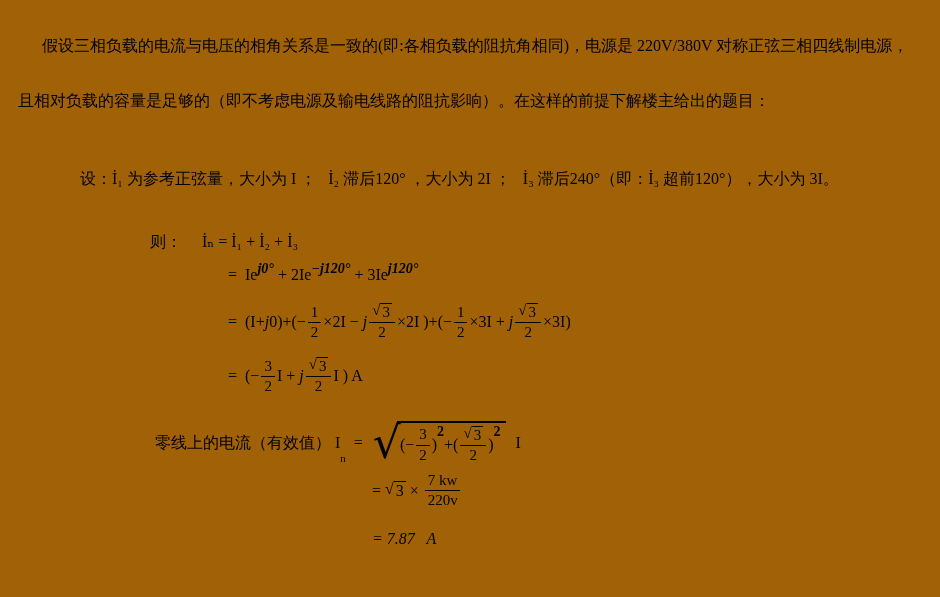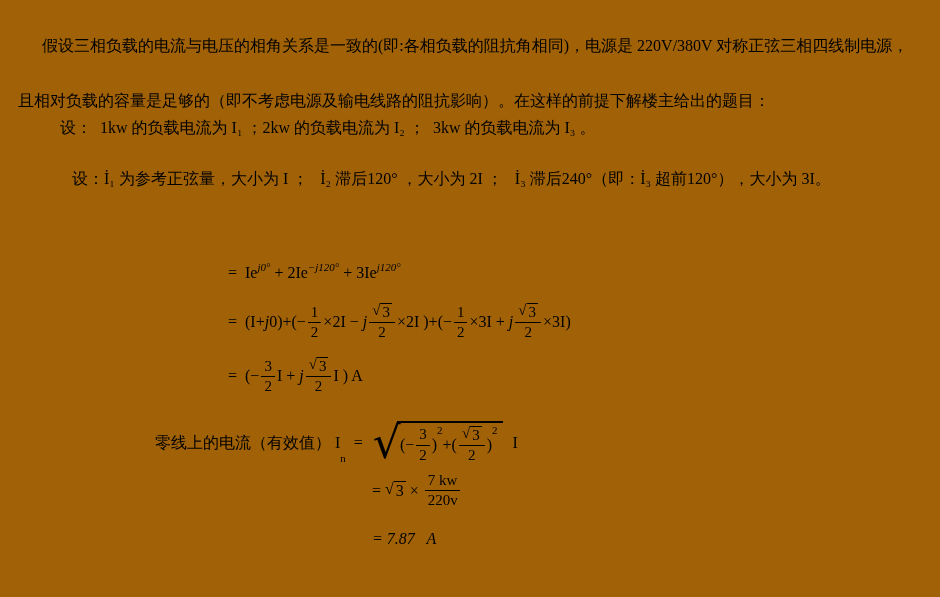--- a/index.html
+++ b/index.html
@@ -4,21 +4,21 @@
 <style>
   html,body{margin:0;padding:0;background:#ffffff;}
   .doc{
     position:relative;width:940px;height:597px;background:#a16207;color:#000000;
     font-family:"Liberation Serif","DejaVu Serif",serif;font-size:16px;overflow:hidden;
   }
   .tline{position:absolute;white-space:pre;line-height:20px;}
   .mline{position:absolute;white-space:pre;line-height:20px;}
   .mflex{display:flex;align-items:center;}
   .it{font-style:italic;}
-  sup{font-size:11px;line-height:1;position:relative;top:-1px;}
+  sup{font-size:14px;line-height:1;position:relative;top:-1px;font-weight:bold;}
   sub{font-size:11px;line-height:1;}
   .mflex > sup, .rc > sup{align-self:flex-start;margin-top:0px;top:0;}
   .mflex > sub{align-self:flex-end;margin-bottom:1px;}
   
   .frac{display:inline-flex;flex-direction:column;align-items:center;vertical-align:middle;
         margin:0 2px;font-size:15px;line-height:1.15;text-align:center;}
   .frac .num{border-bottom:1px solid #000;padding:0 3px 1px 3px;display:inline-flex;align-items:flex-end;}
   .frac .den{padding-top:1px;}
   
   .rad{display:inline-flex;align-items:flex-start;}
@@ -26,40 +26,40 @@
   .rad .rbar{border-top:1px solid #000;line-height:1.15;padding:0 2px;}
   
   .bigsqrt{display:inline-flex;align-items:stretch;vertical-align:middle;margin:0 2px;}
   .bigsqrt .sgn{font-size:44px;line-height:1;display:flex;align-items:center;margin-right:-4px;
                 font-family:"DejaVu Sans",sans-serif;font-weight:400;}
   .bigsqrt .rc{border-top:2px solid #000;display:inline-flex;align-items:center;padding:2px 5px 0 3px;}
   
   .t1{left:42px;top:36px;}
   .t2{left:18px;top:62px;margin-top:29px;}
   .t3{left:60px;top:118px;}
-  .t4{left:72px;top:169px;}
+  .t4{left:80px;top:169px;}
   .t5{left:150px;top:232px;}
   .m6{left:228px;top:263px;}
   .m7{left:228px;top:303px;}
   .m8{left:228px;top:357px;}
   .m9{left:155px;top:421px;}
   .m10{left:372px;top:472px;}
   .m11{left:372px;top:529px;font-style:italic;}
 </style>
 </head>
 <body>
 
 <div class="doc">
 
   <div class="tline t1">假设三相负载的电流与电压的相角关系是一致的(即:各相负载的阻抗角相同)，电源是 220V/380V 对称正弦三相四线制电源，</div>
   <div class="tline t2">且相对负载的容量是足够的（即不考虑电源及输电线路的阻抗影响）。在这样的前提下解楼主给出的题目：</div>
 
-  <div class="tline t3">设：  1kw 的负载电流为 I₁ ；2kw 的负载电流为 I₂ ；  3kw 的负载电流为 I₃ 。</div>
   <div class="tline t4">设：İ₁ 为参考正弦量，大小为 I ；   İ₂ 滞后120° ，大小为 2I ；   İ₃ 滞后240°（即：İ₃ 超前120°），大小为 3I。</div>
 
+  <div class="tline t5">则：     İₙ = İ₁ + İ₂ + İ₃</div>
 
   <div class="mline m6"><span>=  Ie</span><sup class="it">j0°</sup><span> + 2Ie</span><sup class="it">−j120°</sup><span> + 3Ie</span><sup class="it">j120°</sup></div>
   <div class="mline mflex m7"><span>=  (I+</span><span class="it">j</span><span>0)+(−</span><span class="frac"><span class="num">1</span><span class="den">2</span></span><span>×2I − </span><span class="it">j</span><span class="frac"><span class="num"><span class="rad"><span class="rsgn">√</span><span class="rbar">3</span></span></span><span class="den">2</span></span><span>×2I )+(−</span><span class="frac"><span class="num">1</span><span class="den">2</span></span><span>×3I + </span><span class="it">j</span><span class="frac"><span class="num"><span class="rad"><span class="rsgn">√</span><span class="rbar">3</span></span></span><span class="den">2</span></span><span>×3I)</span></div>
   <div class="mline mflex m8"><span>=  (−</span><span class="frac"><span class="num">3</span><span class="den">2</span></span><span>I + </span><span class="it">j</span><span class="frac"><span class="num"><span class="rad"><span class="rsgn">√</span><span class="rbar">3</span></span></span><span class="den">2</span></span><span>I ) A</span></div>
 
   <div class="mline mflex m9"><span>零线上的电流（有效值） I</span><sub>n</sub><span>  =  </span><span class="bigsqrt"><span class="sgn">√</span><span class="rc"><span>(−</span><span class="frac"><span class="num">3</span><span class="den">2</span></span><span>)</span><sup>2</sup><span>+(</span><span class="frac"><span class="num"><span class="rad"><span class="rsgn">√</span><span class="rbar">3</span></span></span><span class="den">2</span></span><span>)</span><sup>2</sup></span></span><span>  I</span></div>
   <div class="mline mflex m10"><span>= </span><span class="rad"><span class="rsgn">√</span><span class="rbar">3</span></span><span> × </span><span class="frac"><span class="num">7 kw</span><span class="den">220v</span></span></div>
   <div class="mline m11"><span>= 7.87   A</span></div>
 
 </div>

